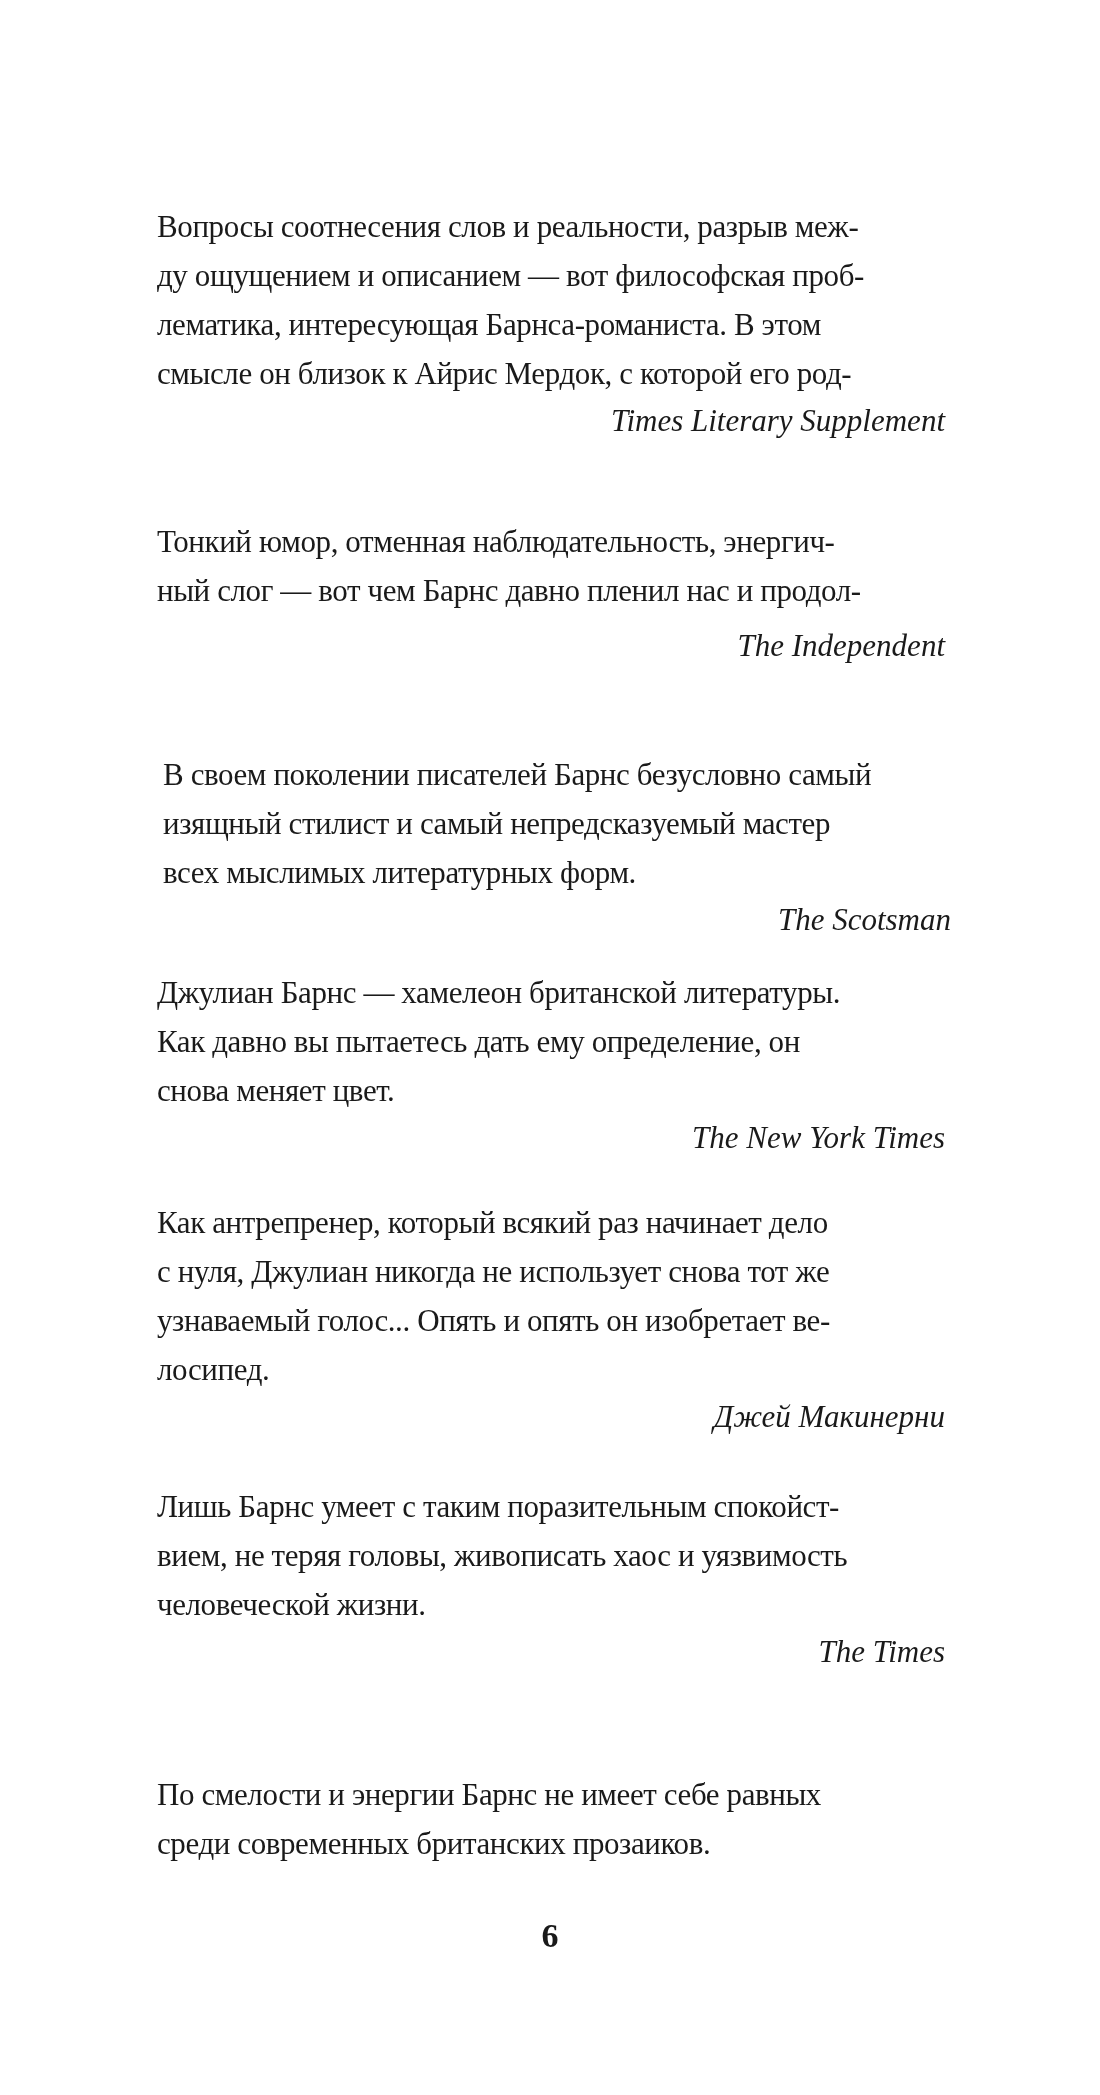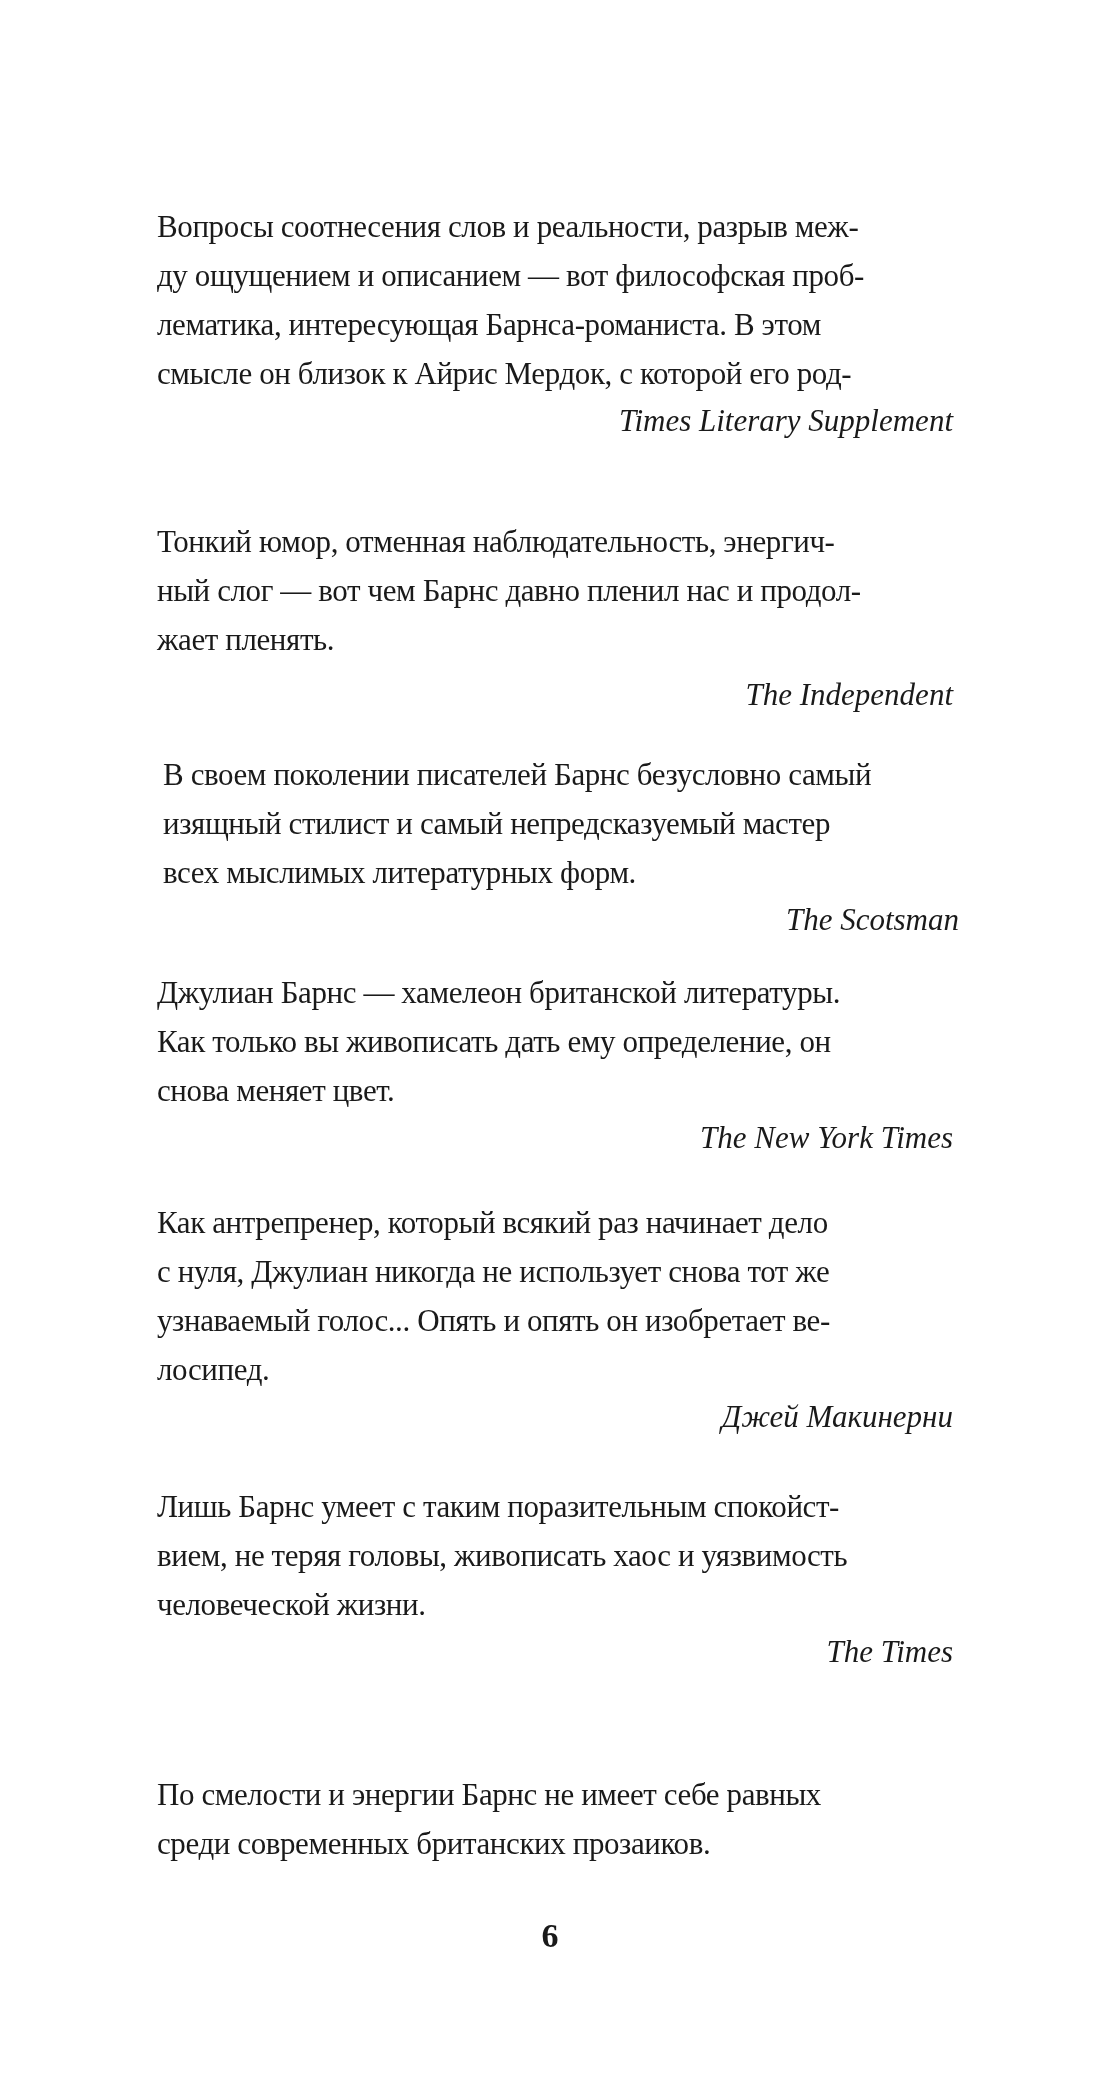--- a/index.html
+++ b/index.html
@@ -6,21 +6,21 @@
     body { width: 1100px; height: 2095px; position: relative; overflow: hidden; }
     .page {
       position: absolute; left: 157px; top: 202px; width: 800px;
       font-family: "Liberation Serif", "DejaVu Serif", serif;
       color: #1a1a1a;
       font-size: 31px;
       line-height: 49px;
     }
     .quote { margin: 0; }
     .quote-text { text-align: justify; text-align-last: left; margin: 0; letter-spacing: -0.4px; }
-    .source { text-align: right; font-style: italic; margin: 4px; }
+    .source { text-align: right; font-style: italic; margin: 12px; }
     .q1 { position: absolute; top: 0; left: 0; width: 800px; }
     .q2 { position: absolute; top: 315px; left: 0; width: 800px; }
     .q3 { position: absolute; top: 548px; left: 6px; width: 800px; }
     .q4 { position: absolute; top: 766px; left: 0; width: 800px; }
     .q5 { position: absolute; top: 996px; left: 0; width: 800px; }
     .q6 { position: absolute; top: 1280px; left: 0; width: 800px; }
     .q7 { position: absolute; top: 1568px; left: 0; width: 800px; }
     .source.tight { margin-top: -2px; }
     .source.drop { margin-top: 6px; }
     .page-number {
@@ -38,34 +38,33 @@
     <p class="quote-text">Вопросы соотнесения слов и реальности, разрыв меж-</p>
     <p class="quote-text">ду ощущением и описанием — вот философская проб-</p>
     <p class="quote-text">лематика, интересующая Барнса-романиста. В этом</p>
     <p class="quote-text">смысле он близок к Айрис Мердок, с которой его род-</p>
     <p class="source tight">Times Literary Supplement</p>
   </div>
 
   <div class="quote q2">
     <p class="quote-text">Тонкий юмор, отменная наблюдательность, энергич-</p>
     <p class="quote-text">ный слог — вот чем Барнс давно пленил нас и продол-</p>
-    <p class="quote-text">жает пленять.</p>
     <p class="source drop">The Independent</p>
   </div>
 
   <div class="quote q3">
     <p class="quote-text">В своем поколении писателей Барнс безусловно самый</p>
     <p class="quote-text">изящный стилист и самый непредсказуемый мастер</p>
     <p class="quote-text">всех мыслимых литературных форм.</p>
     <p class="source tight">The Scotsman</p>
   </div>
 
   <div class="quote q4">
     <p class="quote-text">Джулиан Барнс — хамелеон британской литературы.</p>
-    <p class="quote-text">Как только вы живописать дать ему определение, он</p>
+    <p class="quote-text">Как давно вы пытаетесь дать ему определение, он</p>
     <p class="quote-text">снова меняет цвет.</p>
     <p class="source tight">The New York Times</p>
   </div>
 
   <div class="quote q5">
     <p class="quote-text">Как антрепренер, который всякий раз начинает дело</p>
     <p class="quote-text">с нуля, Джулиан никогда не использует снова тот же</p>
     <p class="quote-text">узнаваемый голос... Опять и опять он изобретает ве-</p>
     <p class="quote-text">лосипед.</p>
     <p class="source tight">Джей Макинерни</p>

